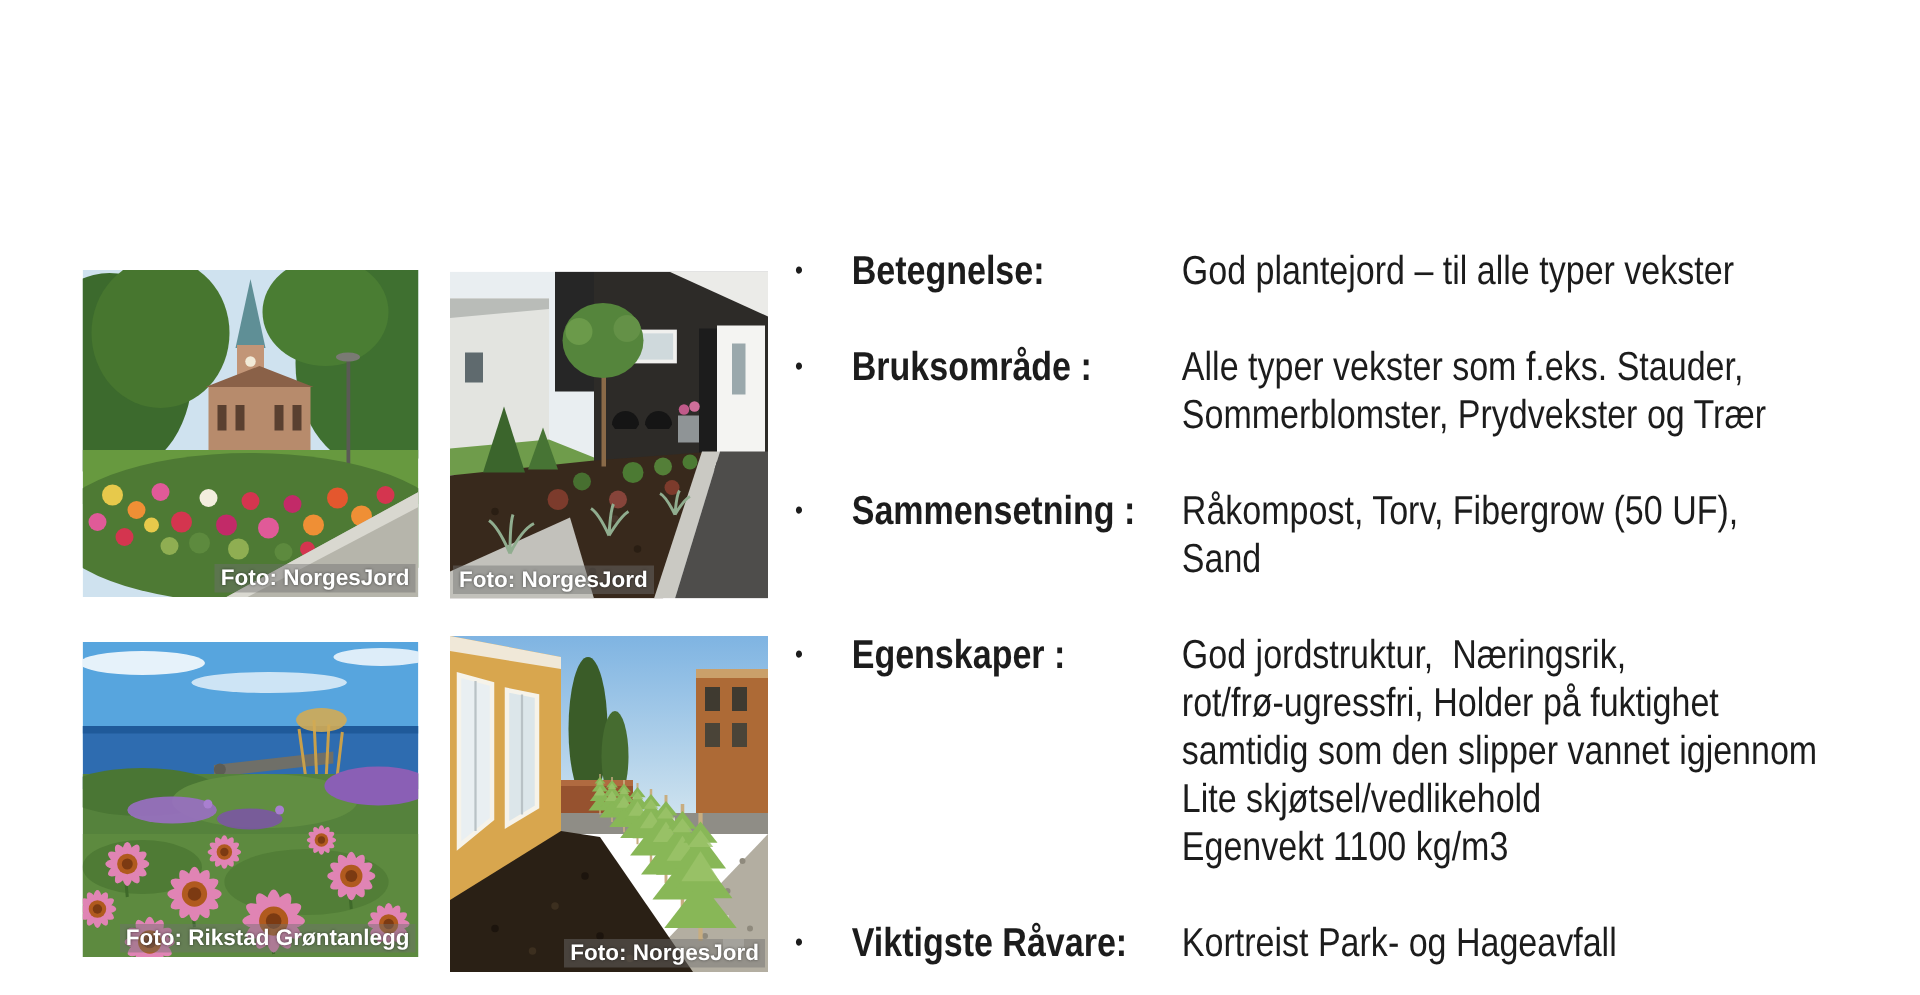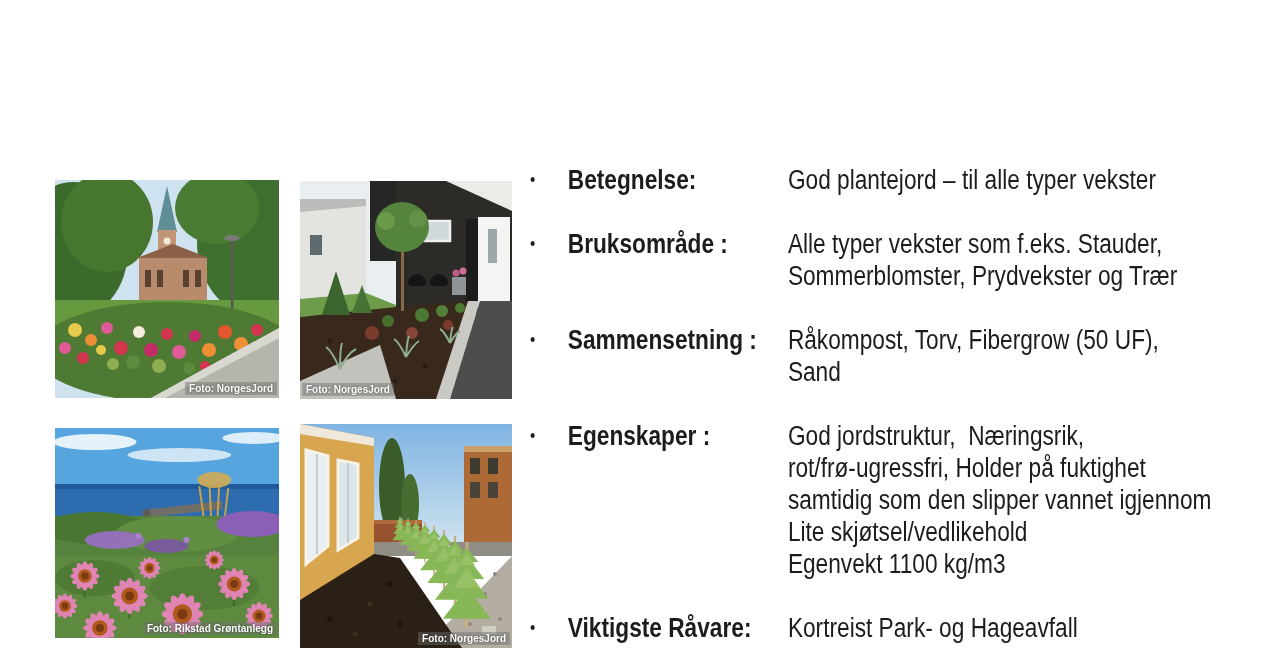--- a/index.html
+++ b/index.html
@@ -21,21 +21,21 @@
     font-size:21px;font-style:italic;color:#3b3b3b;letter-spacing:0.3px;white-space:nowrap;
   }
   
   .photo{position:absolute;overflow:hidden;}
   .photo svg{display:block;width:100%;height:100%;}
   .p1{left:55px;top:180px;width:224px;height:218px;}
   .p2{left:300px;top:181px;width:212px;height:218px;}
   .p3{left:55px;top:428px;width:224px;height:210px;}
   .p4{left:300px;top:424px;width:212px;height:224px;}
   .credit{
-    position:absolute;font-size:10px;font-weight:bold;color:#ffffff;
+    position:absolute;font-size:15px;font-weight:bold;color:#ffffff;
     background:rgba(110,110,110,0.45);padding:1px 4px;white-space:nowrap;
     text-shadow:0 0 2px rgba(0,0,0,0.55);
   }
   .credit.br{right:2px;bottom:3px;}
   .credit.bl{left:2px;bottom:3px;}
   
   .bullets{
     position:absolute;left:530px;top:164px;width:900px;
     transform:scaleX(0.84);transform-origin:0 0;
     color:#1c1c1c;font-size:27px;line-height:32px;

